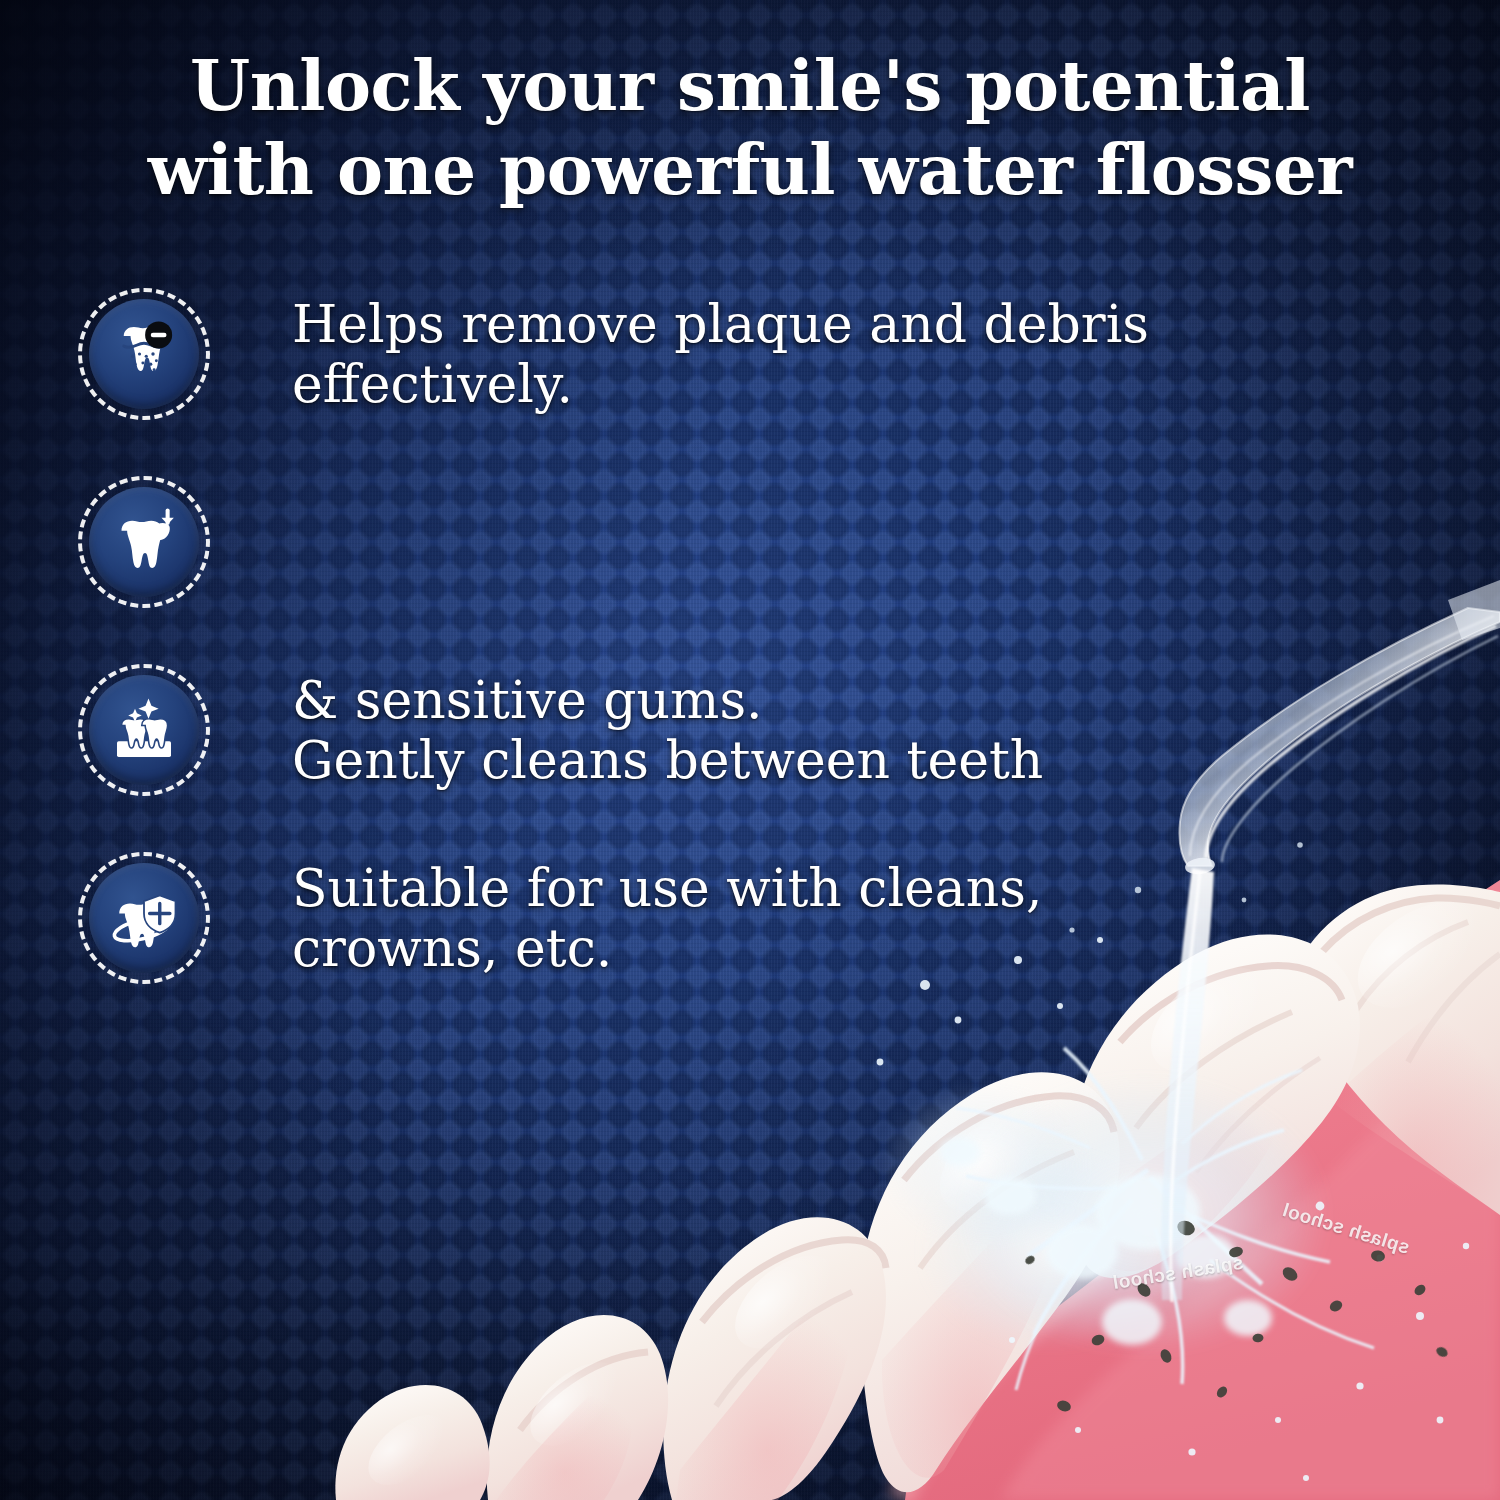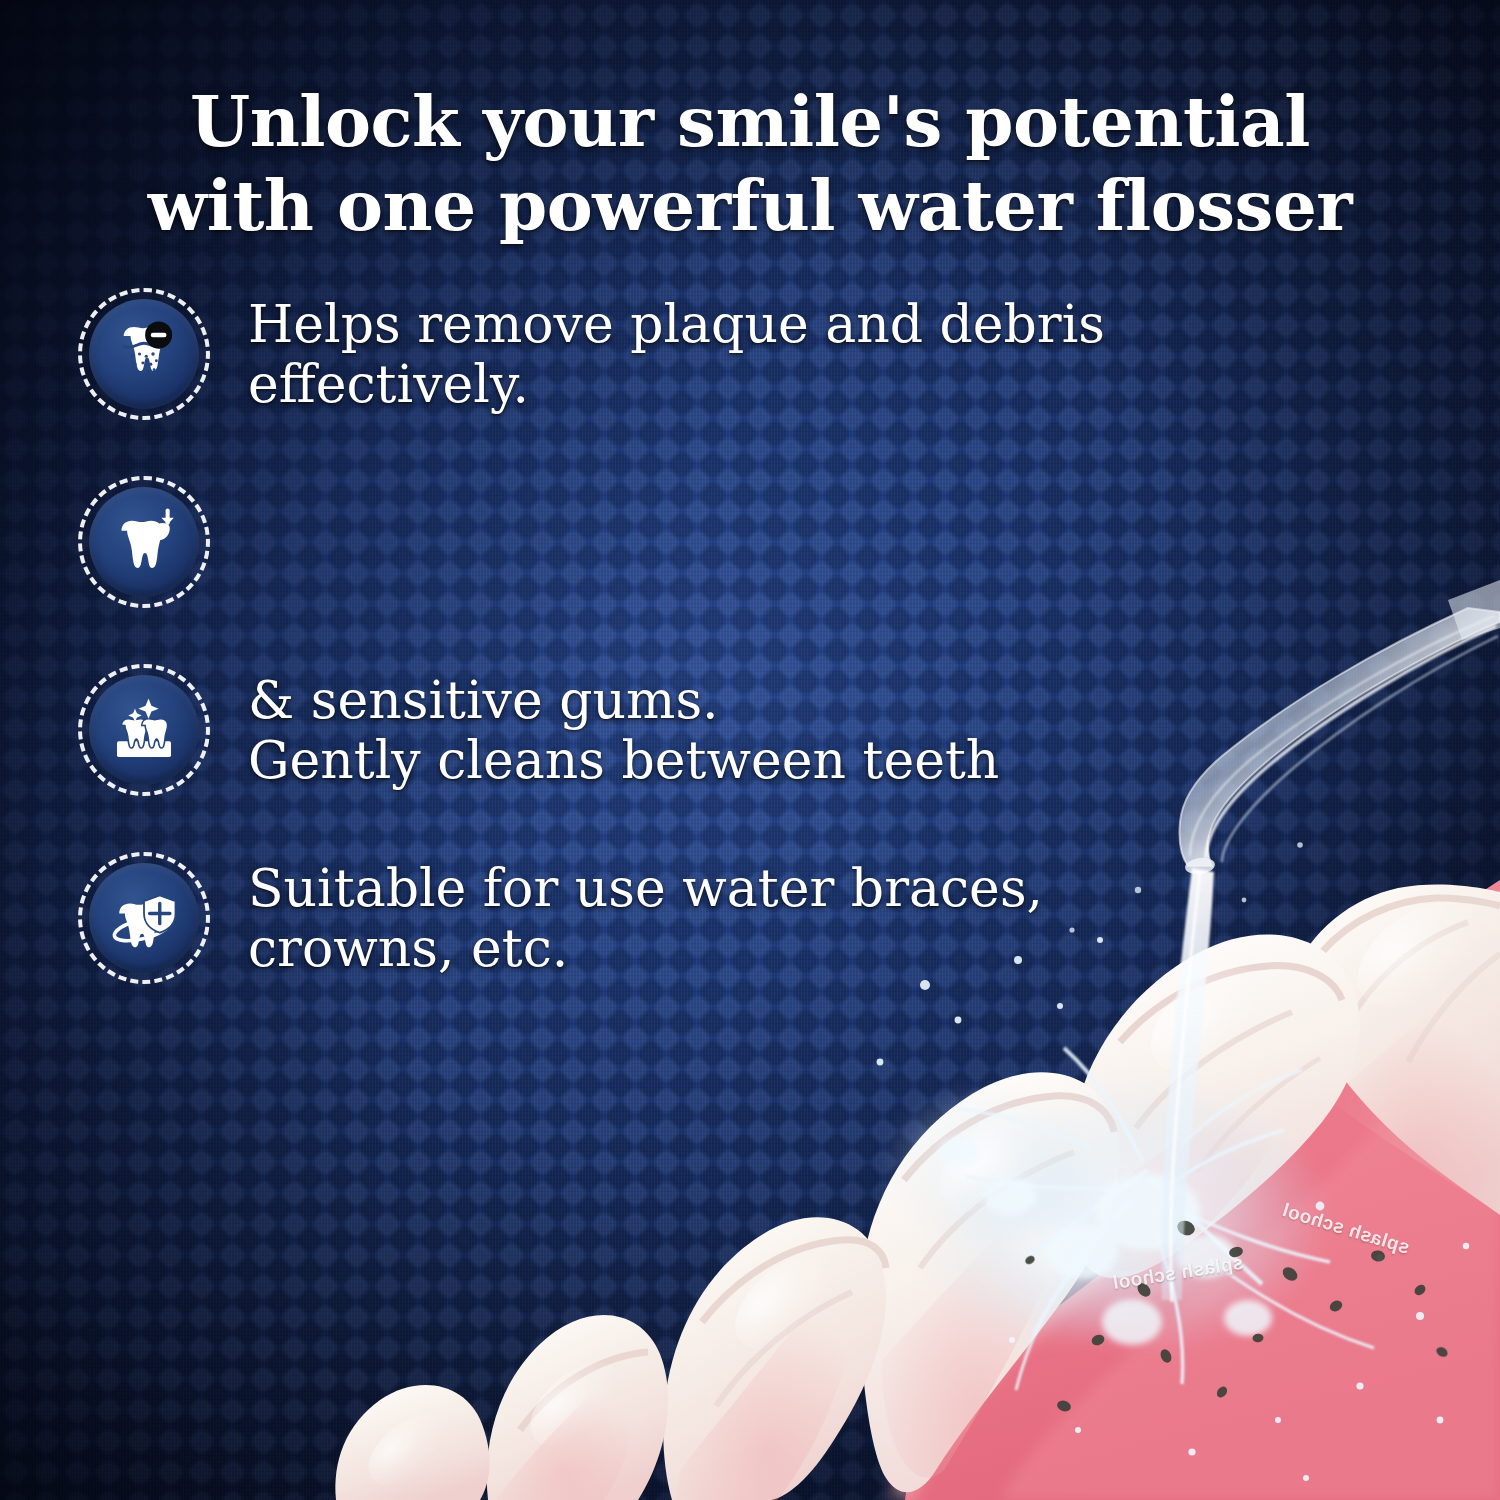--- a/index.html
+++ b/index.html
@@ -62,21 +62,20 @@
     opacity:.65;
   }
 
   
   #headline {
     position:absolute;
     left:0; right:0; top:44px;
     text-align:center;
     z-index:40;
     padding:0 70px;
-    margin-top:36px;
   }
   #headline .hl-line {
     display:block;
     color:#ffffff;
     font-family:"DejaVu Serif", serif;
     font-weight:700;
     font-size:69px;
     line-height:84px;
     letter-spacing:-0.5px;
     text-shadow:0 3px 7px rgba(0,0,0,.55), 0 1px 2px rgba(0,0,0,.5);
@@ -88,20 +87,21 @@
     position:absolute;
     left:78px; top:288px;
     width:1180px;
     z-index:40;
   }
   .feature {
     display:flex;
     align-items:flex-start;
     margin-bottom:56px;
     min-height:128px;
+    gap:44px;
   }
   .feature:last-child { margin-bottom:0; }
 
   
   .badge {
     position:relative;
     flex:0 0 auto;
     width:132px; height:132px;
     margin-right:38px;
   }
@@ -537,21 +537,21 @@
             <path d="M10 28c0-6 4-9 9.5-9 3.5 0 5 1.2 8 1.2s4.5-1.2 8-1.2c5.5 0 9.5 3 9.5 9 0 4.5-2 8-3 13-1 4-1 8-2 12.5-.7 3-1.8 4.5-3.6 4.5-2.1 0-2.8-2.4-3.4-6-.6-3-1-6-2.7-6s-2.2 3-2.8 6c-.6 3.6-1.3 6-3.4 6-1.8 0-2.9-1.5-3.6-4.5-1-4.5-1-8.5-2-12.5-1-5-3.5-8.5-3.5-13z" fill="#ffffff"></path>
 
             <ellipse cx="30" cy="42" rx="25" ry="8.5" fill="none" stroke="#ffffff" stroke-width="3.2" transform="rotate(-14 30 42)"></ellipse>
 
             <path d="M46 12l14 5v11c0 9-6.6 14.6-14 17-7.4-2.4-14-8-14-17V17z" fill="#ffffff" stroke="#27457e" stroke-width="1.6"></path>
             <path d="M46 19v18M37 28h18" stroke="#27457e" stroke-width="3" stroke-linecap="round"></path>
           </svg>
         </div>
       </div>
       <div class="feat-text">
-        <span class="ft-line">Suitable for use water braces,</span>
+        <span class="ft-line">Suitable for use with cleans,</span>
         <span class="ft-line">crowns, etc.</span>
       </div>
     </div>
 
   </div>
 
   <div class="wm" id="wm-1">splash school</div>
   <div class="wm" id="wm-2">splash school</div>
 
 </div>

